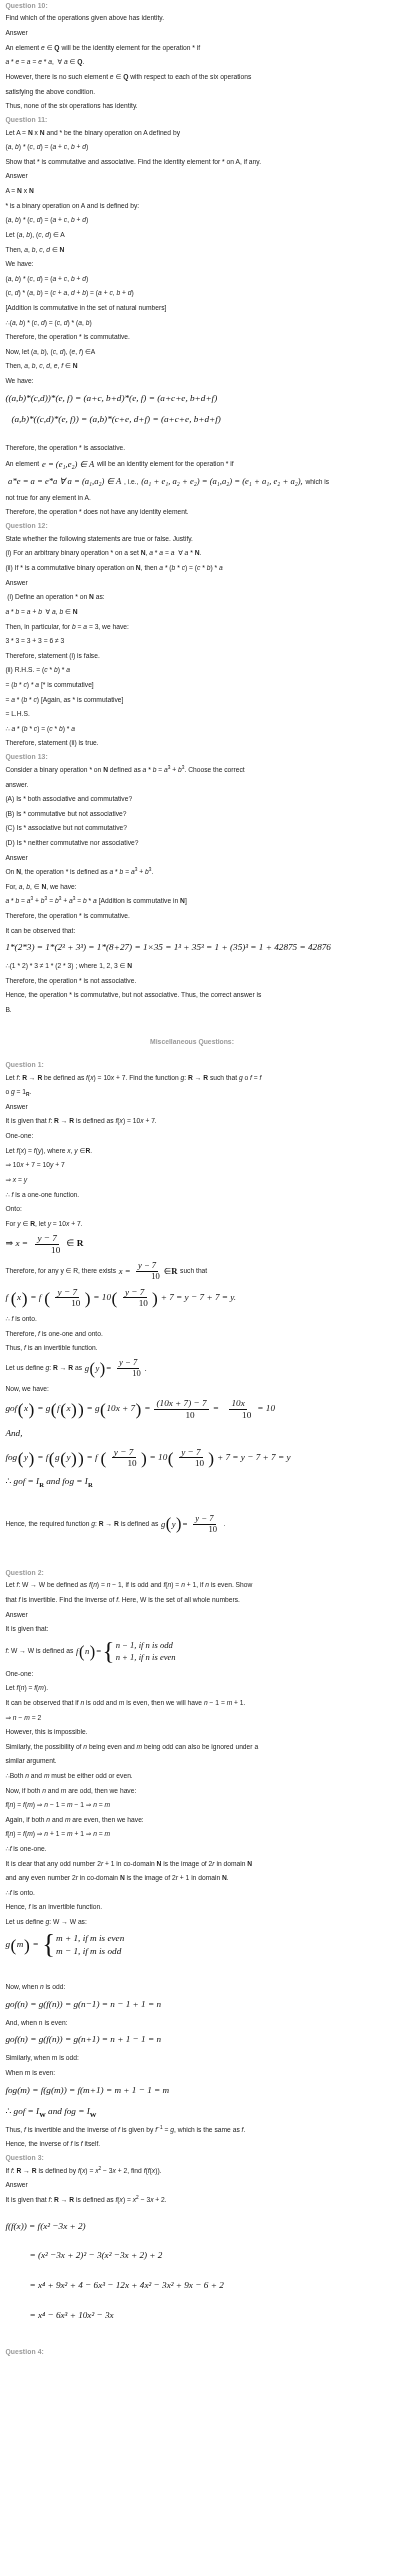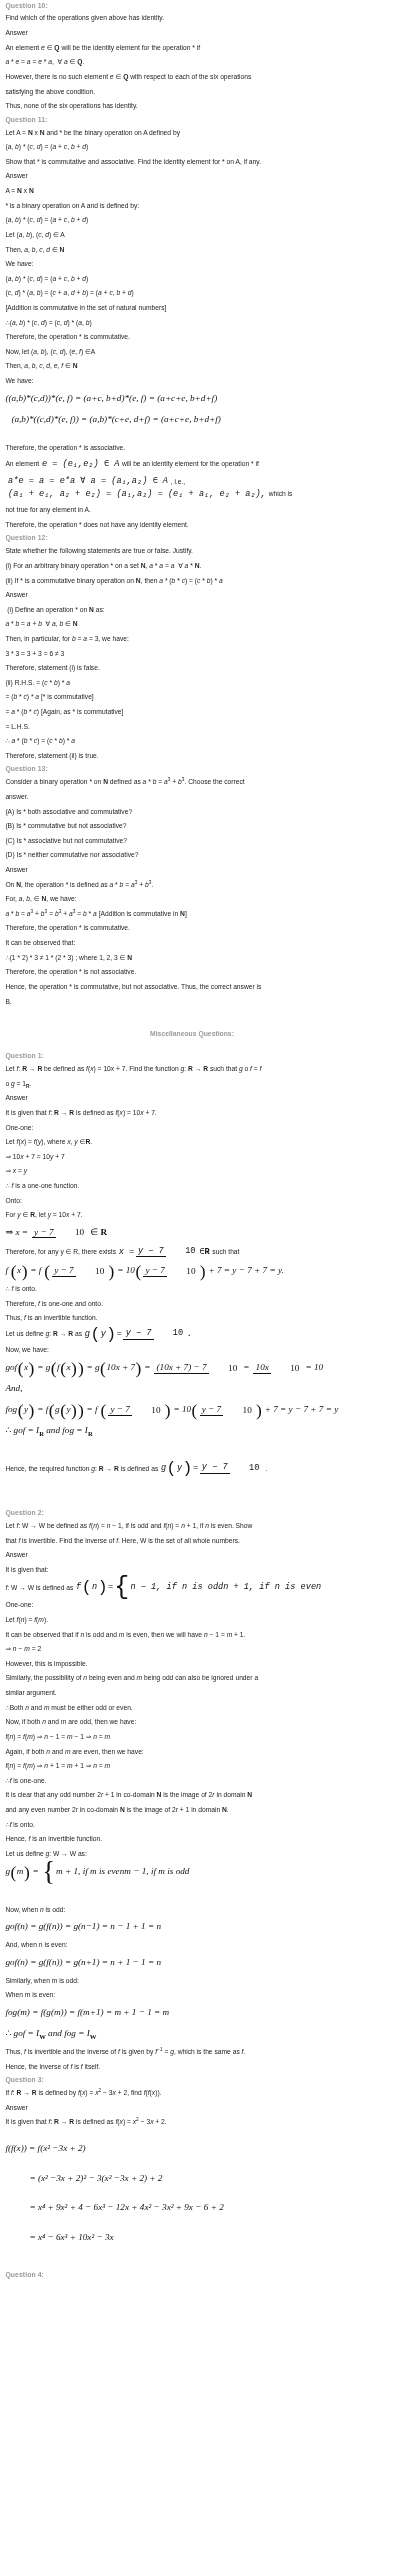--- a/index.html
+++ b/index.html
@@ -58,35 +58,35 @@
   .mathwrap {
     display: flex;
     align-items: center;
     flex-wrap: wrap;
     gap: 0px;
     margin: 0 0 4.9px 0;
     line-height: 1.45;
   }
   .mathwrap .txt { line-height: 1.45; }
   .inline-math {
-    font-family: Liberation Mono, monospace;
+    font-family: Liberation Serif, serif;
     font-style: italic;
     font-size: 8.6px;
     color: #111;
     display: inline-flex;
     align-items: center;
     margin: 0 2.7px;
     white-space: nowrap;
   }
   .inline-math .up { font-style: normal; }
 
   
   .frac {
     display: inline-flex;
-    flex-direction: row;
+    flex-direction: column;
     align-items: center;
     vertical-align: middle;
     margin: 0 1.6px;
     font-style: italic;
   }
   .frac .num {
     padding: 0 2.2px;
     border-bottom: 0.5px solid #111;
     line-height: 1.15;
   }
@@ -113,21 +113,21 @@
   }
   .cases .brace {
     font-size: 2.9em;
     font-style: normal;
     font-weight: 300;
     line-height: .65;
     margin-right: 1.1px;
   }
   .cases .rows {
     display: inline-flex;
-    flex-direction: row;
+    flex-direction: column;
     line-height: 1.45;
   }
   .cases .rows span { white-space: nowrap; }
   .mblock { margin: 5.4px 0 6.5px 0; }
   .mrow { margin: 14px 0; white-space: nowrap; }
   .eqshift { padding-left: 24px; font-style: italic; }
 </style>
 </head>
 <body>
 
@@ -215,20 +215,21 @@
     <p class="line">(B) Is * commutative but not associative?</p>
     <p class="line">(C) Is * associative but not commutative?</p>
     <p class="line">(D) Is * neither commutative nor associative?</p>
     <p class="line">Answer</p>
     <p class="line">On <span class="bf">N</span>, the operation * is defined as <span class="it">a</span> * <span class="it">b</span> = <span class="it">a</span><sup>3</sup> + <span class="it">b</span><sup>3</sup>.</p>
     <p class="line">For, <span class="it">a</span>, <span class="it">b</span>, ∈ <span class="bf">N</span>, we have:</p>
     <p class="line"><span class="it">a</span> * <span class="it">b</span> = <span class="it">a</span><sup>3</sup> + <span class="it">b</span><sup>3</sup> = <span class="it">b</span><sup>3</sup> + <span class="it">a</span><sup>3</sup> = <span class="it">b</span> * <span class="it">a</span> [Addition is commutative in <span class="bf">N</span>]</p>
     <p class="line">Therefore, the operation * is commutative.</p>
     <p class="line">It can be observed that:</p>
 
+    <div class="math">1*(2*3) = 1*(2³ + 3³) = 1*(8+27) = 1×35 = 1³ + 35³ = 1 + (35)³ = 1 + 42875 = 42876</div>
 
     <p class="line">∴(1 * 2) * 3 ≠ 1 * (2 * 3) ; where 1, 2, 3 ∈ <span class="bf">N</span></p>
     <p class="line">Therefore, the operation * is not associative.</p>
     <p class="line">Hence, the operation * is commutative, but not associative. Thus, the correct answer is</p>
     <p class="line">B.</p>
   </div>
 
   <div class="gap-lg"></div>
   <div class="misc-head">Miscellaneous Questions:</div>
   <div class="gap-md"></div>

